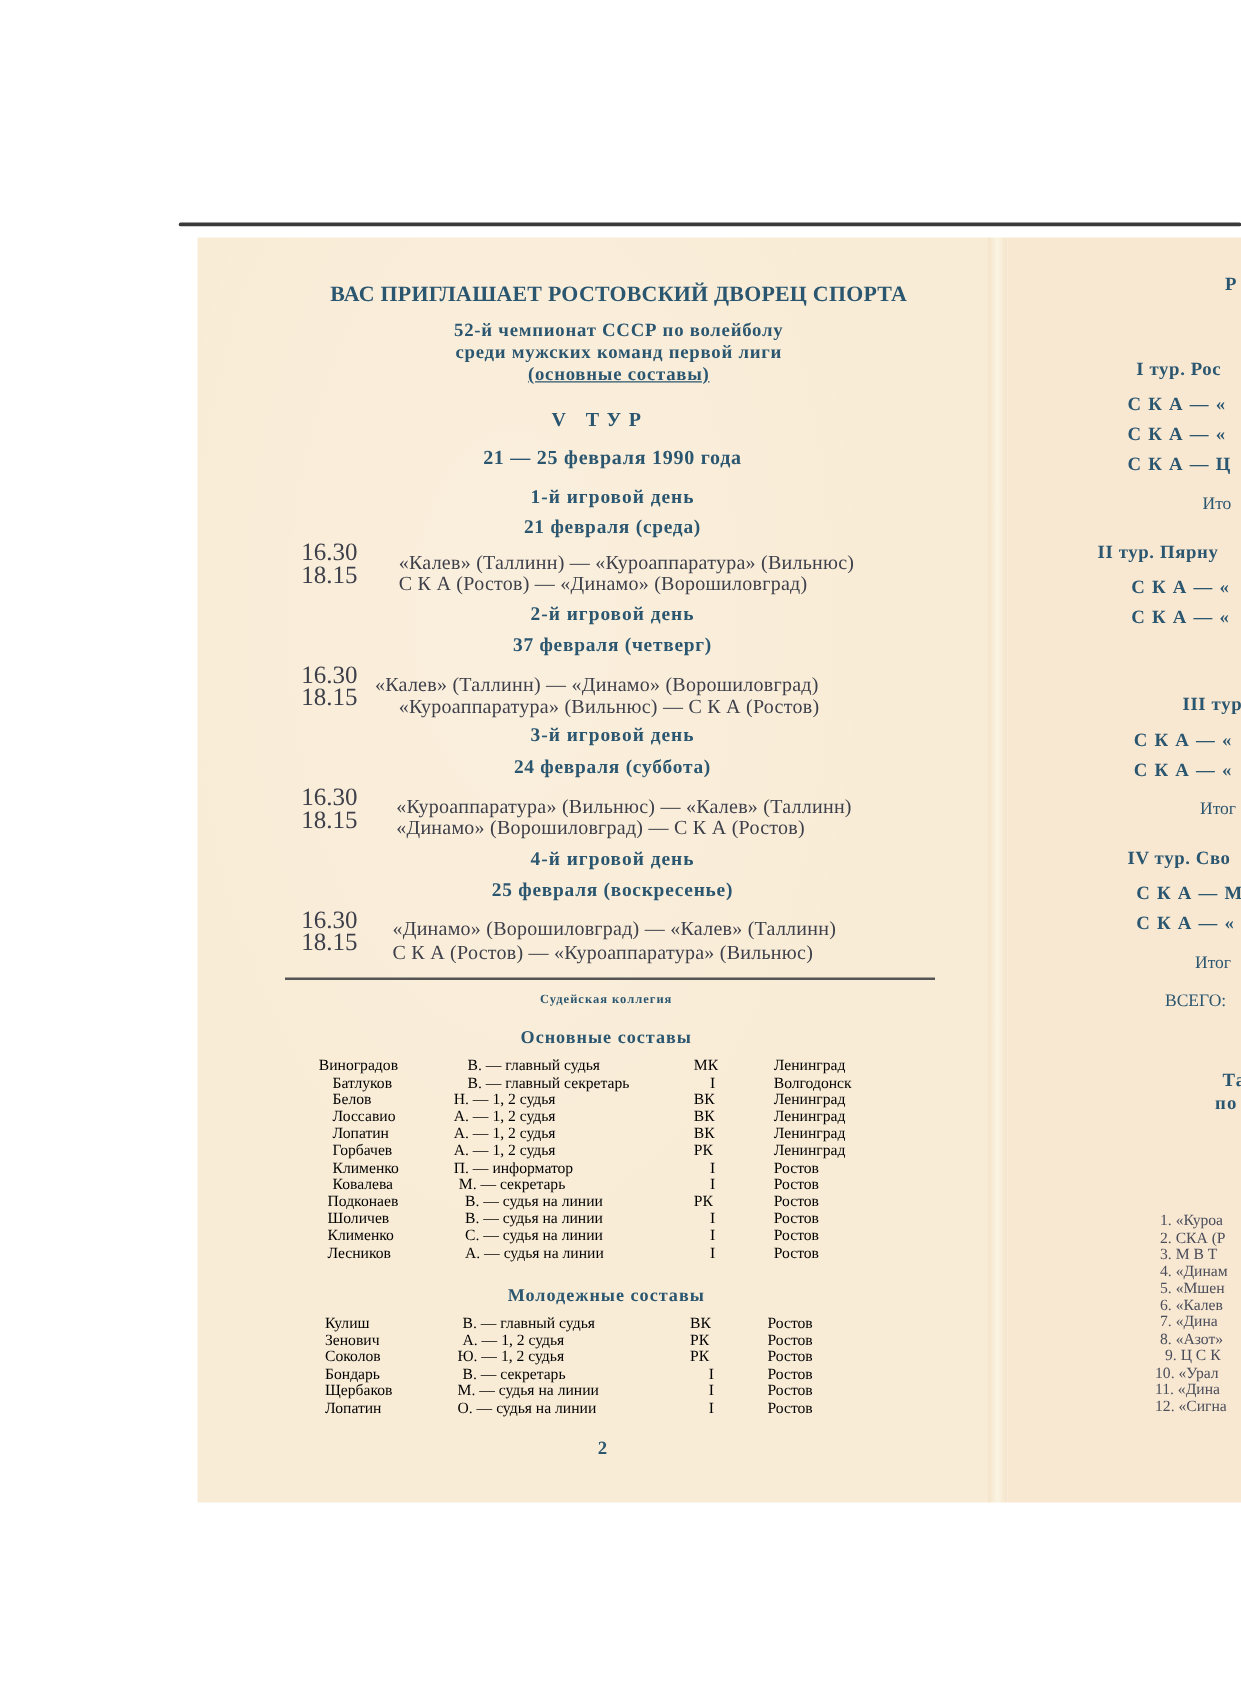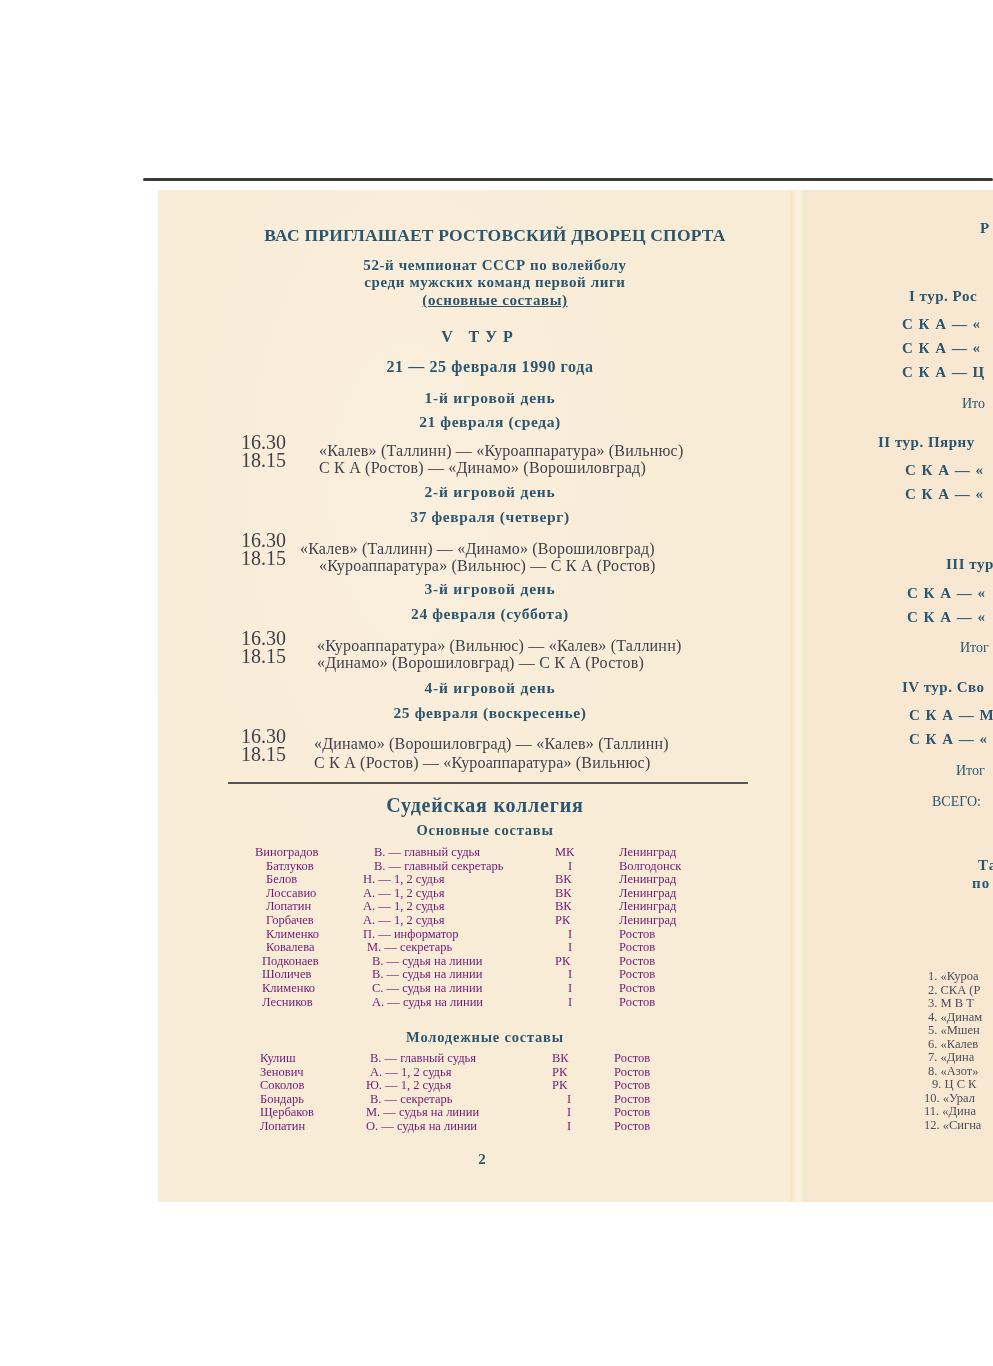--- a/index.html
+++ b/index.html
@@ -33,21 +33,21 @@
   .title-main { left:230px; top:225px; width:530px; font-size:17.5px; letter-spacing:0.2px; }
   .subt { font-size:15px; letter-spacing:0.6px; }
   .tour { font-size:16px; letter-spacing:6px; }
 
   .time { position:absolute; left:241px; font-size:20px; color:#3d3f4a; }
   .match { position:absolute; font-size:16px; color:#3d3f4a; white-space:nowrap; letter-spacing:0.2px; }
 
   .divider {
     position:absolute; left:228px; top:782px; width:520px; height:1.5px; background:#555;
   }
-  .ref-table { position:absolute; font-family:"Liberation Serif", serif; font-size:12.5px; color:#701a75; }
+  .ref-table { position:absolute; font-family:"Liberation Serif", serif; font-size:12.5px; color:#000000; }
   .ref-row { position:relative; height:13.6px; }
   .ref-row span { position:absolute; white-space:nowrap; }
   .pagenum { font-size:15px; }
 
   .r-line { position:absolute; white-space:nowrap; font-size:15px; font-weight:bold; color:#2b5670; letter-spacing:1px; }
   .r-small { position:absolute; white-space:nowrap; font-size:14px; color:#2b5670; }
   .r-list { position:absolute; left:924px; top:970px; font-size:12.5px; color:#4a4d5a; line-height:13.5px; }
   .r-list div { white-space:nowrap; }
 </style>
 </head>
@@ -91,21 +91,21 @@
 
 <div class="center blue bold" style="left:380px; top:679px; width:220px; font-size:15.5px; letter-spacing:0.8px;">4-й игровой день</div>
 <div class="center blue bold" style="left:360px; top:704px; width:260px; font-size:15.5px; letter-spacing:0.6px;">25 февраля (воскресенье)</div>
 <div class="time" style="top:725px;">16.30</div>
 <div class="match" style="left:314px; top:735px;">«Динамо» (Ворошиловград) — «Калев» (Таллинн)</div>
 <div class="time" style="top:743px;">18.15</div>
 <div class="match" style="left:314px; top:754px;">С К А  (Ростов) — «Куроаппаратура» (Вильнюс)</div>
 
 <div class="divider"></div>
 
-<div class="center blue bold" style="left:350px; top:794px; width:270px; font-size:20px; letter-spacing:0.8px;">Судейская коллегия</div>
+<div class="center blue bold" style="left:350px; top:794px; width:270px; font-size:10px; letter-spacing:0.8px;">Судейская коллегия</div>
 <div class="center blue bold" style="left:360px; top:822px; width:250px; font-size:14.5px; letter-spacing:0.8px;">Основные составы</div>
 
 <div class="ref-table" style="left:255px; top:845px; width:460px;">
   <div class="ref-row">
       <span style="left:0">Виноградов</span>
       <span style="left:119px">В. — главный судья</span>
       <span style="left:300px">МК</span>
       <span style="left:364px">Ленинград</span>
     </div>
   <div class="ref-row">

